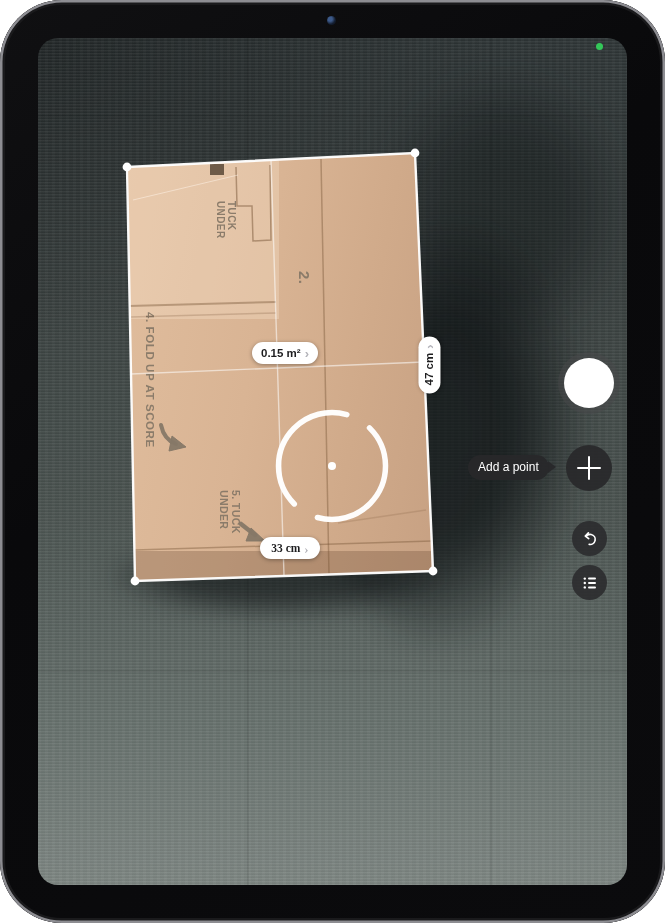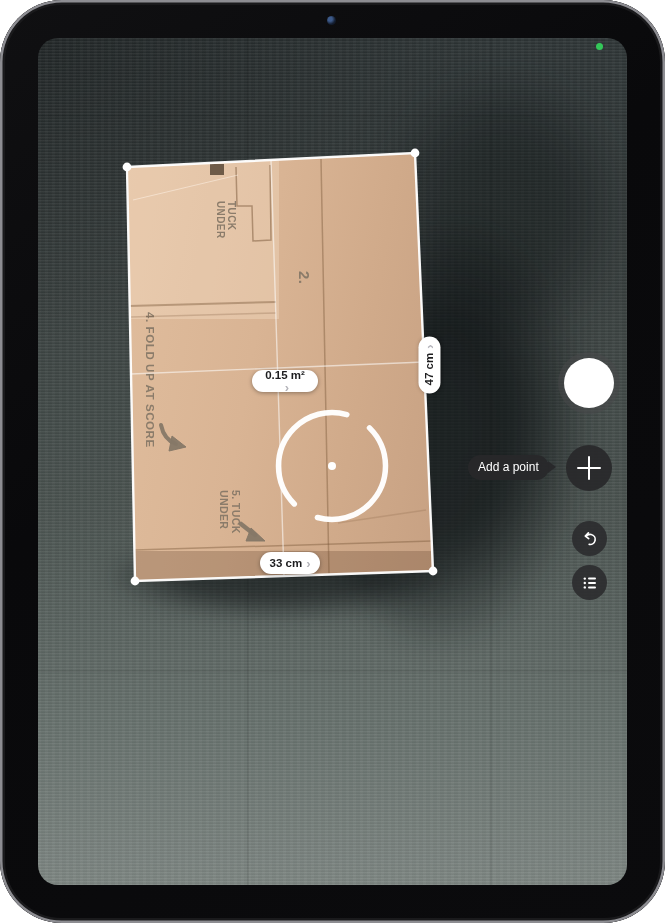--- a/index.html
+++ b/index.html
@@ -33,23 +33,23 @@
   .boxtext{position:absolute;color:rgba(134,120,103,0.95);font-weight:bold;transform-origin:top left;transform:rotate(90deg);line-height:1.12;letter-spacing:0.4px;white-space:pre-line;}
   .t-tuck-top{left:199px;top:163px;font-size:10px;}
   .t-panel2{left:274px;top:233px;font-size:15px;}
   .t-fold{left:118px;top:274px;font-size:11.5px;letter-spacing:0.6px;}
   .t-tuck5{left:203px;top:452px;font-size:10.5px;}
   .print-mark{position:absolute;left:172px;top:126px;width:14px;height:11px;background:rgba(70,55,40,0.75);}
   .overlay{position:absolute;left:0;top:0;pointer-events:none;}
   .pill{position:absolute;height:22px;background:#fff;border-radius:11px;display:flex;align-items:center;justify-content:center;
     padding:0 8px;box-sizing:border-box;font-size:11.5px;font-weight:bold;color:#1d1d1f;box-shadow:0 1px 4px rgba(0,0,0,0.35);white-space:nowrap;}
   .pill .chev{color:#b4b4ba;font-size:13px;font-weight:bold;margin-left:4px;line-height:1;}
-  .pill-area{left:214px;top:332px;min-width:66px;flex-direction:column;}
+  .pill-area{left:214px;top:304px;min-width:66px;}
   .pill-h{left:363px;top:316px;min-width:56px;transform:rotate(-90deg);}
-  .pill-w{left:222px;top:514px;min-width:60px;}
+  .pill-w{left:222px;top:499px;min-width:60px;font-family:Liberation Serif, serif;}
   .tooltip{position:absolute;left:430px;top:417px;height:25px;line-height:25px;padding:0 10px;border-radius:13px;
     background:rgba(40,40,42,0.93);color:#ffffff;font-size:12px;white-space:nowrap;}
   .tooltip::after{content:"";position:absolute;right:-7px;top:6px;width:0;height:0;
     border-top:6px solid transparent;border-bottom:6px solid transparent;border-left:8px solid rgba(40,40,42,0.93);}
   .btn{position:absolute;border-radius:50%;display:flex;align-items:center;justify-content:center;}
   .btn-shutter{left:526px;top:320px;width:50px;height:50px;background:#fff;box-shadow:0 0 0 6px rgba(72,72,74,0.5);}
   .btn-add{left:528px;top:407px;width:46px;height:46px;background:rgba(40,40,42,0.92);}
   .plus{position:relative;width:24px;height:24px;}
   .plus::before,.plus::after{content:"";position:absolute;background:#fff;border-radius:2px;}
   .plus::before{left:0;top:11px;width:24px;height:2.2px;}

